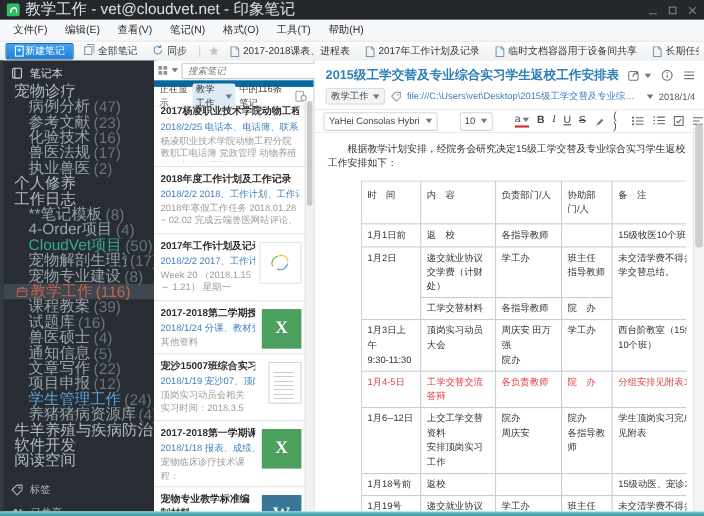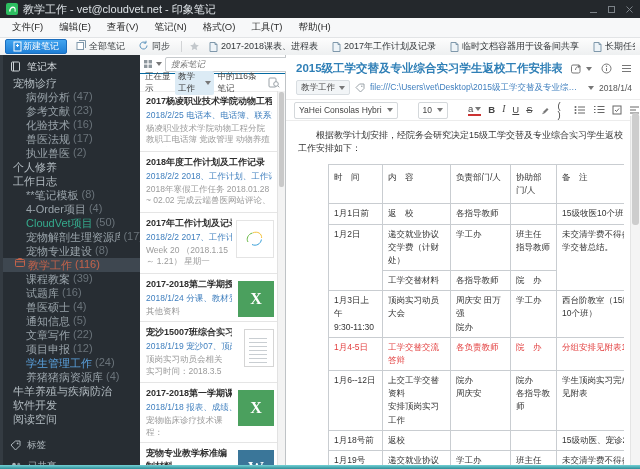--- a/index.html
+++ b/index.html
@@ -3,50 +3,50 @@
 <meta charset="utf-8">
 <style>
   html,body{margin:0;padding:0;}
   body{width:640px;height:469px;position:relative;overflow:hidden;background:#fff;
        font-family:"Liberation Sans","DejaVu Sans",sans-serif;font-size:9px;color:#333;}
   svg{display:block;}
   svg path,svg line,svg circle,svg rect{stroke-width:1;}
   .caret{display:inline-block;width:0;height:0;border-left:3px solid transparent;border-right:3px solid transparent;border-top:4px solid #777;margin-left:2px;}
   
   .titlebar{position:absolute;top:0;left:0;right:0;height:18px;background:#24282c;display:flex;align-items:center;padding:0 6px;gap:5px;}
-  .titlebar .title{flex:1;color:#dce1e5;font-size:11px;white-space:nowrap;overflow:hidden;}
+  .titlebar .title{flex:1;color:#dce1e5;font-size:14px;white-space:nowrap;overflow:hidden;}
   .winbtns{display:flex;gap:9px;align-items:center;}
   .winbtns span{opacity:.75;}
   
   .menubar{position:absolute;top:18px;left:0;right:0;height:19px;background:#f7f8f9;border-bottom:1px solid #e2e4e6;display:flex;align-items:center;padding:0 4px;}
   .menu-item{padding:0 8px;font-size:9.5px;color:#2b2b2b;}
   
   .toolbar{position:absolute;top:38px;left:0;right:0;height:17px;background:linear-gradient(#fdfdfd,#eef0f1);border-bottom:1px solid #d5d7d9;display:flex;align-items:center;padding:0 5px;gap:5px;}
   .btn-new{display:flex;align-items:center;gap:0;background:linear-gradient(#42a4ef,#1f7fd6);color:#fff;border:1px solid #1a6dbd;border-radius:2px;padding:0 7px;height:13px;font-size:9px;}
   .tb-btn{display:flex;gap:3px;color:#3c4043;padding:0 4px;font-size:9px;}
   .sep{width:1px;height:11px;background:#d2d4d6;margin:0 2px;}
   .shortcuts{display:flex;align-items:center;gap:6px;overflow:hidden;flex:1;}
   .shortcut{display:flex;align-items:center;gap:3px;padding:1px 4px;font-size:9px;color:#33373a;white-space:nowrap;}
   
   .sidebar{position:absolute;top:55px;left:0;width:140px;bottom:4px;background:#272d33;overflow:hidden;border-left:3px solid #343b42;}
   .sb-header{display:flex;align-items:center;gap:6px;height:19px;padding-left:7px;color:#d5dade;font-size:10px;margin-top:2px;}
-  .sb-item{display:flex;align-items:flex-start;height:14px;font-size:11px;color:#99a3aa;gap:3px;}
+  .sb-item{display:flex;align-items:center;height:14px;font-size:14px;color:#99a3aa;gap:3px;}
   .sb-item .lbl{white-space:nowrap;overflow:hidden;}
   .sb-item .cnt{color:#6a737a;}
   .sb-item.stack{padding-left:10px;color:#b2bbc1;}
   .sb-item.child{padding-left:23px;}
   .sb-item.green .lbl{color:#35ab8d;}
   .sb-item.blue .lbl{color:#5aa0dc;}
   .sb-item.selected{background:#3e4750;padding-left:12px;}
   .sb-item.selected .lbl,.sb-item.selected .cnt{color:#c4634b;}
   .sb-bottom{margin-top:9px;}
   .sb-special{display:flex;align-items:center;gap:6px;height:21px;padding-left:7px;color:#aeb7bd;font-size:9.5px;}
   
   .notelist{position:absolute;top:55px;left:140px;width:145px;bottom:4px;background:#fff;border-right:1px solid #bfc3c6;}
-  .nl-controls{display:flex;align-items:center;height:18px;padding:0 3px;gap:3px;border-bottom:1px solid #0369a1;}
+  .nl-controls{display:flex;align-items:center;height:18px;padding:0 3px;gap:3px;border-bottom:6px solid #0369a1;}
   .view-btn{display:flex;align-items:center;gap:1px;}
   .search-box{flex:1;display:flex;align-items:center;border:1px solid #c6cacd;border-radius:2px;height:13px;background:#fff;padding:0 3px;gap:2px;}
   .search-box input{border:0;outline:0;flex:1;min-width:0;font-size:8.5px;font-style:italic;color:#555;font-family:inherit;background:transparent;}
   .nl-showing{display:flex;align-items:center;height:17px;padding:0 5px;font-size:8.5px;color:#4a4a4a;gap:3px;border-bottom:1px solid #ececec;}
   .nb-chip{background:#dcebf5;padding:0 3px;border-radius:2px;color:#333;display:flex;align-items:center;}
   .nl-showing .spacer{flex:1;}
   .nl-items{position:absolute;top:36px;bottom:0;left:0;right:7px;overflow:hidden;}
   .nl-scroll{position:absolute;top:36px;bottom:0;right:0;width:7px;background:#f3f3f3;border-left:1px solid #e2e2e2;}
   .nl-thumb{position:absolute;top:1px;left:1px;width:5px;height:95px;background:#c9c9c9;border-radius:2px;}
   .note{position:relative;padding:4px 6px;border-bottom:1px solid #e5e5e5;}

